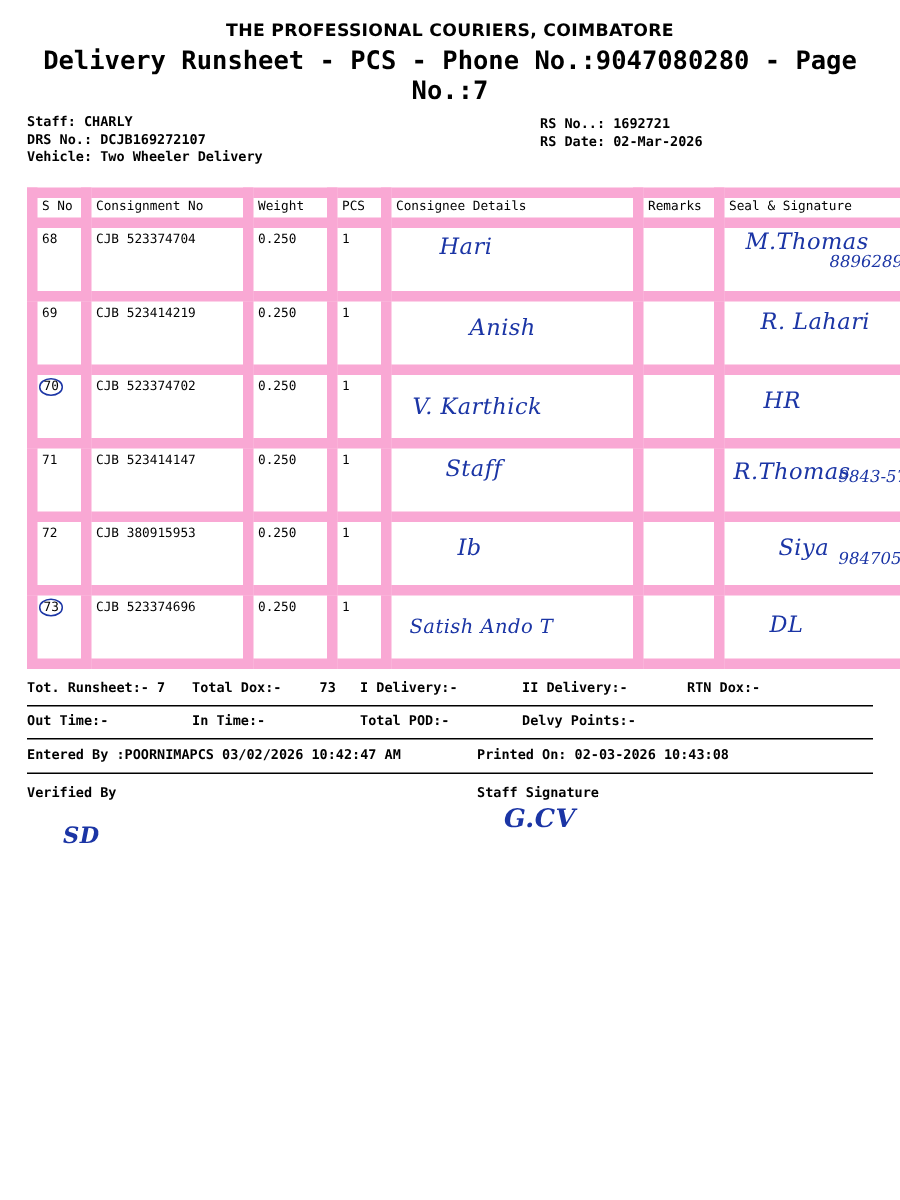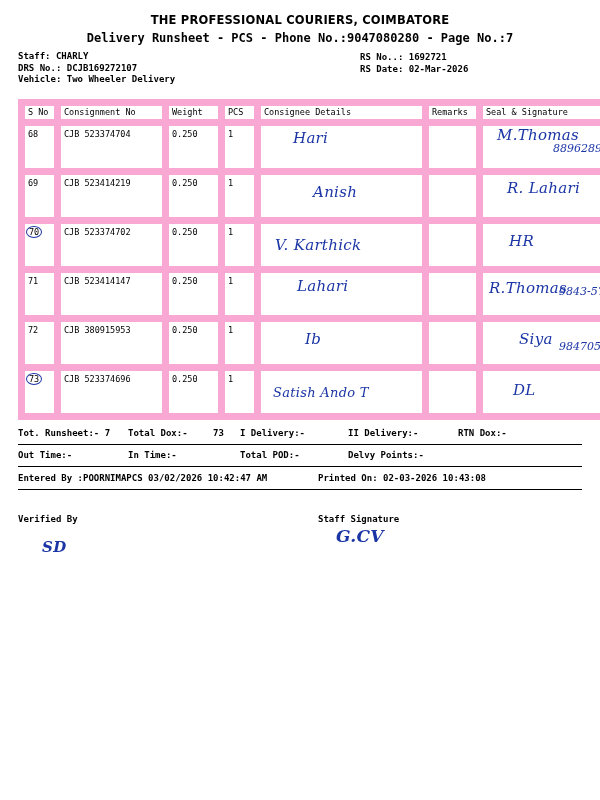--- a/index.html
+++ b/index.html
@@ -26,21 +26,21 @@
     font-family: "DejaVu Sans", sans-serif;
     font-weight: bold;
     font-size: 11.5px;
     letter-spacing: 0.2px;
     margin-top: 13px;
   }
   .doc-subtitle {
     text-align: center;
     font-family: "DejaVu Sans Mono", monospace;
     font-weight: bold;
-    font-size: 12px;
+    font-size: 17px;
     margin-top: 4px;
   }
   .meta {
     margin-top: 6px;
     padding-left: 18px;
     padding-right: 18px;
     font-size: 9px;
     font-weight: bold;
     position: relative;
     height: 46px;
@@ -230,21 +230,21 @@
           <span class="hw small" style="left:90px; top:22px;"></span>
         </td>
       </tr>
 
       <tr>
         <td class="c-sno">71</td>
         <td class="c-cn">CJB 523414147</td>
         <td class="c-wt">0.250</td>
         <td class="c-pcs">1</td>
         <td class="c-cons">
-          <span class="hw sig" style="left:36px; top:4px;">Lahari</span>
+          <span class="hw sig" style="left:36px; top:4px;">Staff</span>
         </td>
         <td class="c-rem"></td>
         <td class="c-seal">
           <span class="hw sig" style="left:6px; top:6px;">R.Thomas</span>
           <span class="hw small" style="left:76px; top:12px;">9843-57808</span>
         </td>
       </tr>
 
       <tr>
         <td class="c-sno">72</td>
@@ -302,21 +302,21 @@
 
   <div class="footer" style="margin-top:4px;">
     <div class="row">
       <span class="cell" style="left:0px;">Entered By :POORNIMAPCS 03/02/2026 10:42:47 AM</span>
       <span class="cell" style="left:300px;">Printed On: 02-03-2026 10:43:08</span>
     </div>
   </div>
 
   <div class="hr-line"></div>
 
-  <div class="footer" style="margin-top:22px; height:60px;">
+  <div class="footer" style="margin-top:6px; height:60px;">
     <div class="row">
       <span class="cell" style="left:0px;">Verified By</span>
       <span class="cell" style="left:300px;">Staff Signature</span>
     </div>
     <span class="hw sig" style="position:absolute; left:24px; top:26px;">SD</span>
     <span class="hw sig" style="position:absolute; left:318px; top:14px; font-size:17px;">G.CV</span>
   </div>
 
 </div>
 

